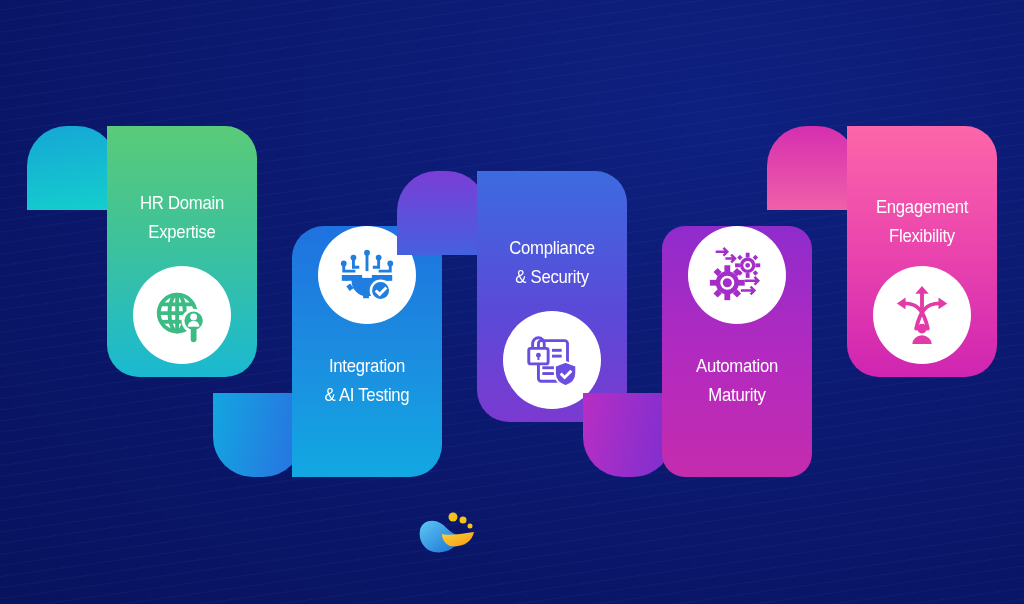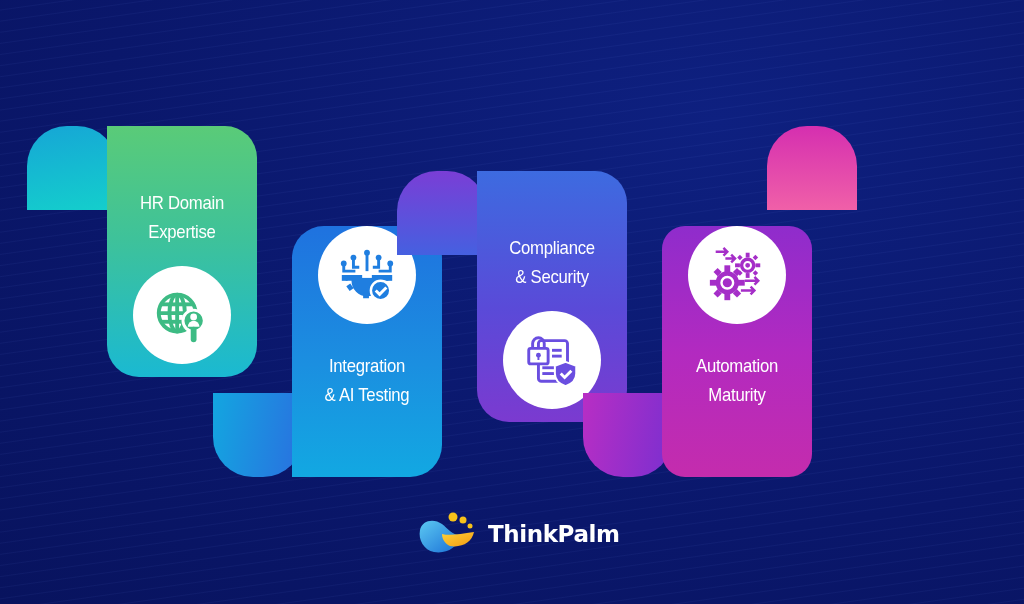--- a/index.html
+++ b/index.html
@@ -236,41 +236,62 @@
       </div>
       <div class="title">
         <span>Automation</span>
         <span>Maturity</span>
       </div>
     </div>
   </div>
 
   <div class="card top" id="c5">
     <div class="flap"></div>
+    <div class="body">
+      <div class="title">
+        <span>Engagement</span>
+        <span>Flexibility</span>
+      </div>
+      <div class="icon-circle">
+        <svg viewBox="0 0 64 64">
+          <g fill="none" stroke="#e23ba8" stroke-width="4" stroke-linecap="round">
+            <path d="M32 28 v-18"></path>
+            <path d="M14 20 c14 0 20 8 24 26"></path>
+            <path d="M50 20 c-14 0 -20 8 -24 26"></path>
+          </g>
+          <g fill="#e23ba8">
+            <path d="M32 2 l7 8 h-14 z"></path>
+            <path d="M6 20 l9 -6 v12 z"></path>
+            <path d="M58 20 l-9 -6 v12 z"></path>
+            <circle cx="32" cy="46" r="5"></circle>
+            <path d="M22 62 a10 9 0 0 1 20 0 z"></path>
+          </g>
+        </svg>
+      </div>
+    </div>
   </div>
 
   <div class="logo">
     <svg viewBox="0 0 62 46">
       <defs>
         <linearGradient id="lb" x1="0" y1="0" x2="1" y2="1">
           <stop offset="0" stop-color="#5cc9f2"></stop>
           <stop offset="1" stop-color="#1a6fd6"></stop>
         </linearGradient>
         <linearGradient id="ly" x1="0" y1="0" x2="1" y2="1">
           <stop offset="0" stop-color="#ffd23a"></stop>
           <stop offset="1" stop-color="#f29b12"></stop>
         </linearGradient>
       </defs>
       <path d="M4 20 c2 -10 14 -12 22 -6 c6 5 10 10 18 12 c-2 12 -14 18 -26 16 c-10 -2 -16 -12 -14 -22 z" fill="url(#lb)"></path>
       <path d="M26 24 c8 2 18 0 32 -2 c-2 10 -12 16 -24 14 c-4 -2 -8 -6 -8 -12 z" fill="url(#ly)"></path>
       <circle cx="37" cy="7" r="4.5" fill="#f7c21a"></circle>
       <circle cx="47" cy="10" r="3.5" fill="#f7c21a"></circle>
       <circle cx="54" cy="16" r="2.5" fill="#f7c21a"></circle>
     </svg>
-    <span class="logo-text">ThinkPalm</span>
   </div>
 </div>
 
 <style>
   
   #c2 .icon-circle { top: 0 !important; }
   #c2 .circle-wrap .icon-circle { position: absolute; top: 0; }
   #c2 .circle-wrap { top: 0; }
   #c2 .circle-wrap .icon-circle { margin-top: 0; }
   #c2 .circle-wrap .icon-circle, #c4 .circle-wrap .icon-circle { top: 0; }

